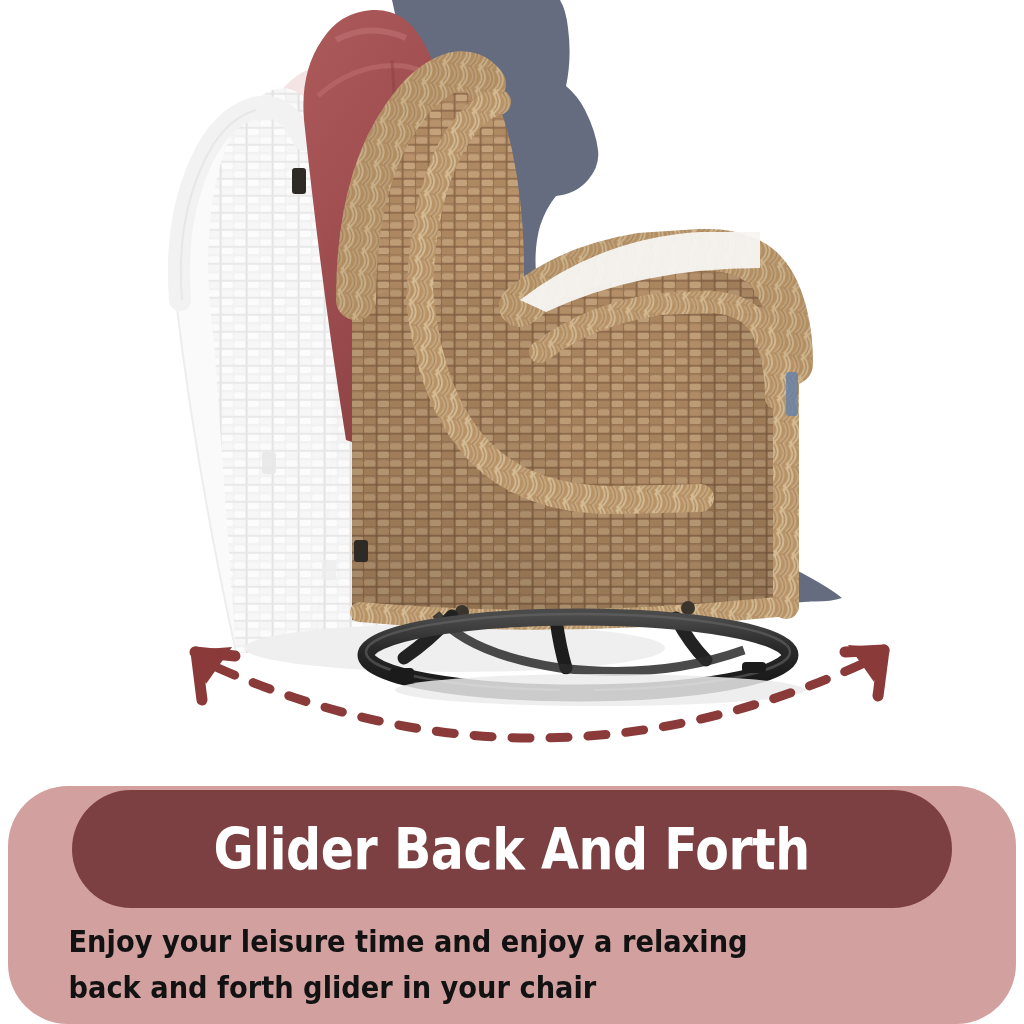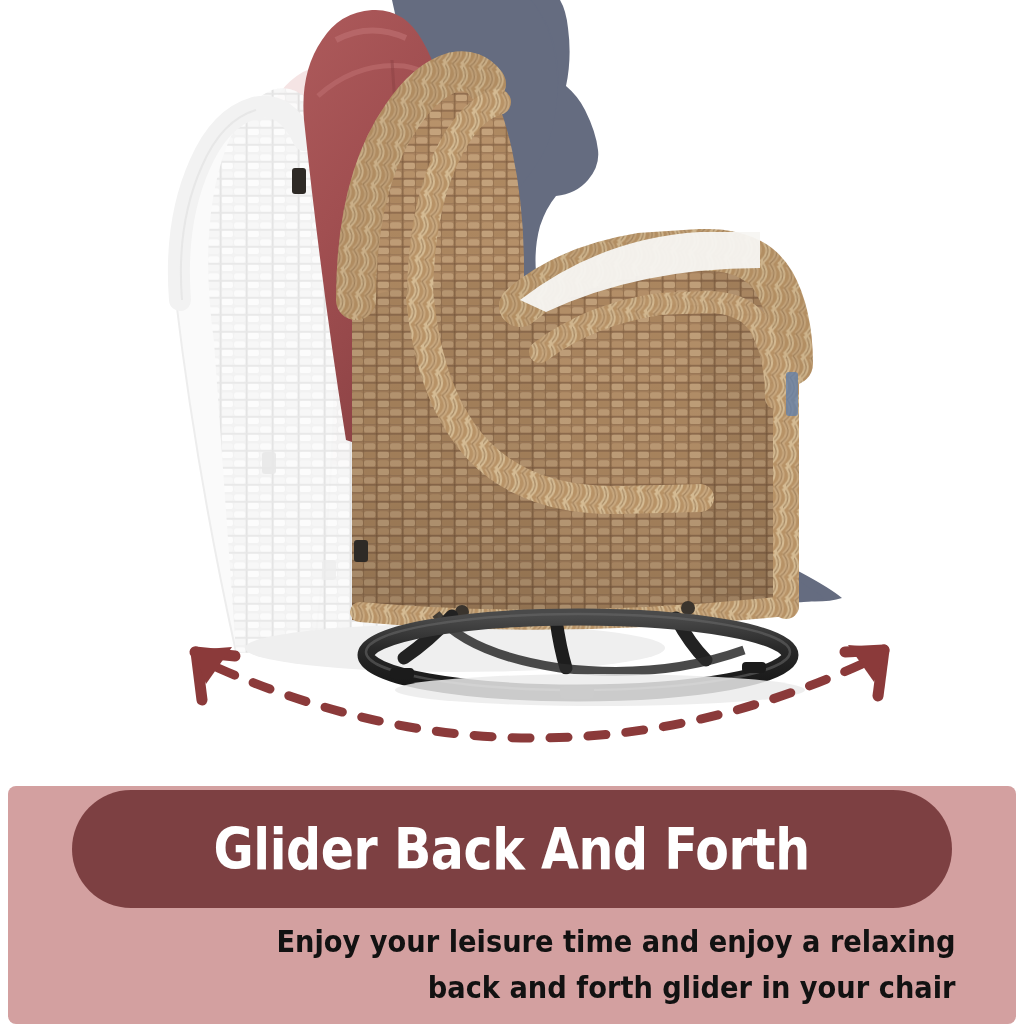--- a/index.html
+++ b/index.html
@@ -45,21 +45,20 @@
     left: 8px;
     top: 786px;
     width: 1008px;
     height: 238px;
     background: #d3a0a0;
     border-top-left-radius: 60px;
     border-top-right-radius: 60px;
     border-bottom-left-radius: 60px;
     border-bottom-right-radius: 60px;
     box-sizing: border-box;
-    border-radius: 8px;
   }
 
   #headline-pill {
     position: absolute;
     left: 64px;
     top: 4px;
     width: 880px;
     height: 118px;
     background: #7d4042;
     border-radius: 60px;
@@ -79,21 +78,21 @@
     transform: scaleX(0.86);
     white-space: nowrap;
     text-align: center;
   }
 
   #subcaption {
     position: absolute;
     left: 0;
     top: 132px;
     width: 1008px;
-    text-align: right;
+    text-align: left;
     color: #121212;
     font-family: "DejaVu Sans", sans-serif;
     font-weight: bold;
     font-size: 31px;
     line-height: 46px;
   }
   #subcaption .line {
     display: block;
     transform: scaleX(0.88);
   }

